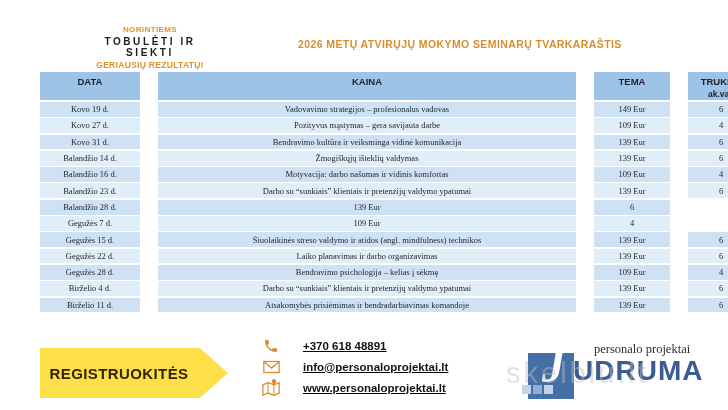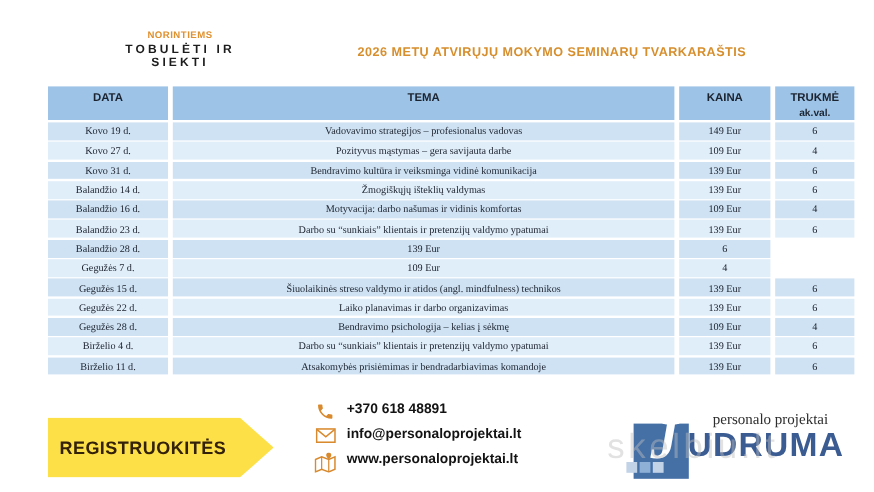--- a/index.html
+++ b/index.html
@@ -21,21 +21,21 @@
   .main-title {
     position:absolute; left:298px; top:38px;
     font-size:10.5px; font-weight:bold; color:#D78F2E; letter-spacing:0.4px;
   }
 
   
   .tbl { position:absolute; left:40px; top:72px; width:660px; }
   .tbl-header, .trow {
     display:grid;
     grid-template-columns:100px 418px 76px 66px;
-    column-gap:4px;
+    column-gap:18px;
   }
   .tbl-header { height:28px; margin-bottom:2px; }
   .hcell {
     background:#9DC3E6; text-align:center;
     font-weight:bold; font-size:9.5px; color:#1b2330;
     padding-top:4px; box-sizing:border-box;
   }
   .hcell .sub { display:block; font-size:8.5px; margin-top:2px; font-weight:bold; }
   .trow { height:14.8px; margin-bottom:1.5px;font-family:Liberation Serif, serif; }
   .trow > div {
@@ -52,21 +52,21 @@
     background:#fde047;
     clip-path:polygon(0 0, 85% 0, 100% 50%, 85% 100%, 0 100%);
     display:flex; align-items:center; justify-content:center;
     padding-right:30px; box-sizing:border-box;
     font-size:15px; font-weight:bold; color:#33210a; letter-spacing:0.4px;
     cursor:pointer;
   }
 
   
   .contacts { position:absolute; left:262px; top:335px; }
-  .contact-row { display:flex; gap:9px; height:21px; }
+  .contact-row { display:flex; align-items:center; gap:23px; height:21px;text-decoration:underline; }
   .contact-row .cicon { width:18px; display:flex; justify-content:center; }
   .contact-text { font-size:11.5px; font-weight:bold; color:#131313; }
 
   
   .logo { position:absolute; left:524px; top:340px; width:184px; height:64px; }
   .logo-square { position:absolute; left:4px; top:13px; width:46px; height:46px; background:#4470A6; }
   .logo-sq { position:absolute; width:9px; height:9px; }
   .logo-sq.s1 { left:-2px; top:45px; background:#C2D3E8; }
   .logo-sq.s2 { left:9px;  top:45px; background:#8FB0D6; }
   .logo-sq.s3 { left:20px; top:45px; background:#C2D3E8; }
@@ -88,29 +88,30 @@
     font-size:29px; letter-spacing:3px; color:#bfbfbf; opacity:0.45;
     pointer-events:none;
   }
 </style>
 </head>
 <body>
 
 <div class="tagline">
   <div class="l1">NORINTIEMS</div>
   <div class="l2">TOBULĖTI IR SIEKTI</div>
+  <div class="l3">GERIAUSIŲ REZULTATŲ!</div>
 </div>
 
 <div class="main-title">2026 METŲ ATVIRŲJŲ MOKYMO SEMINARŲ TVARKARAŠTIS</div>
 
 <div class="tbl">
   <div class="tbl-header">
     <div class="hcell">DATA</div>
+    <div class="hcell">KAINA</div>
     <div class="hcell">TEMA</div>
-    <div class="hcell">KAINA</div>
     <div class="hcell">
       <span>TRUKMĖ</span>
       <span class="sub">ak.val.</span>
     </div>
   </div>
   <div class="tbl-body">
   <div class="trow">
     <div>Kovo 19 d.</div>
     <div>Vadovavimo strategijos – profesionalus vadovas</div>
     <div>149 Eur</div>

